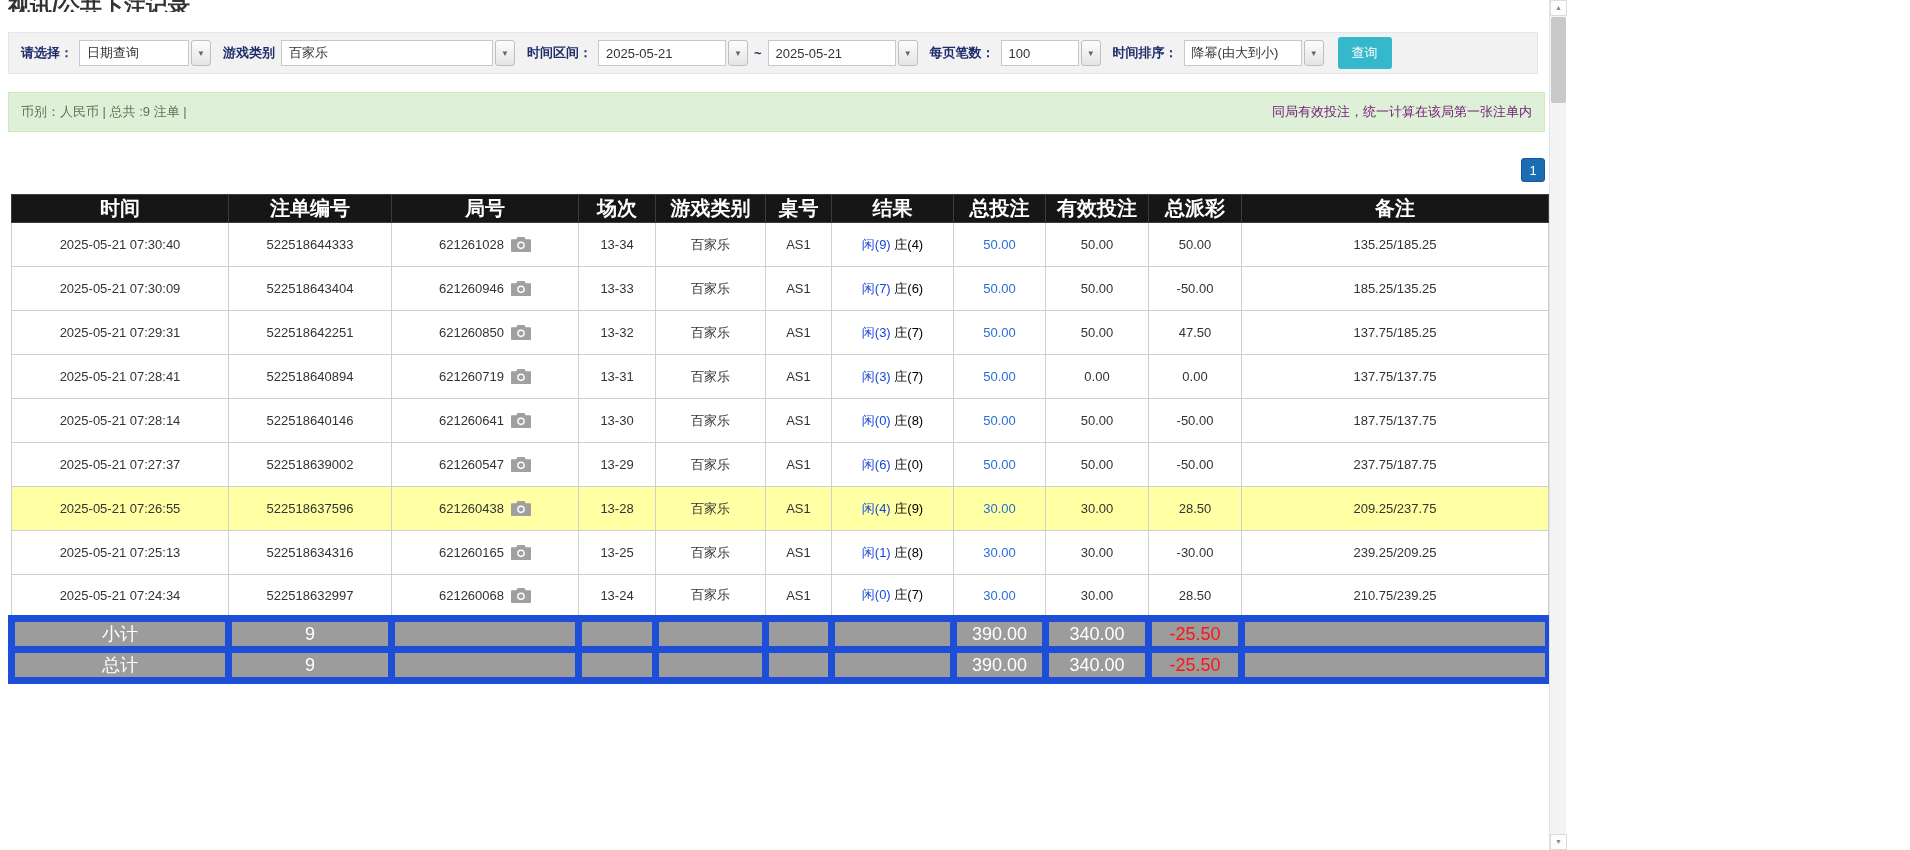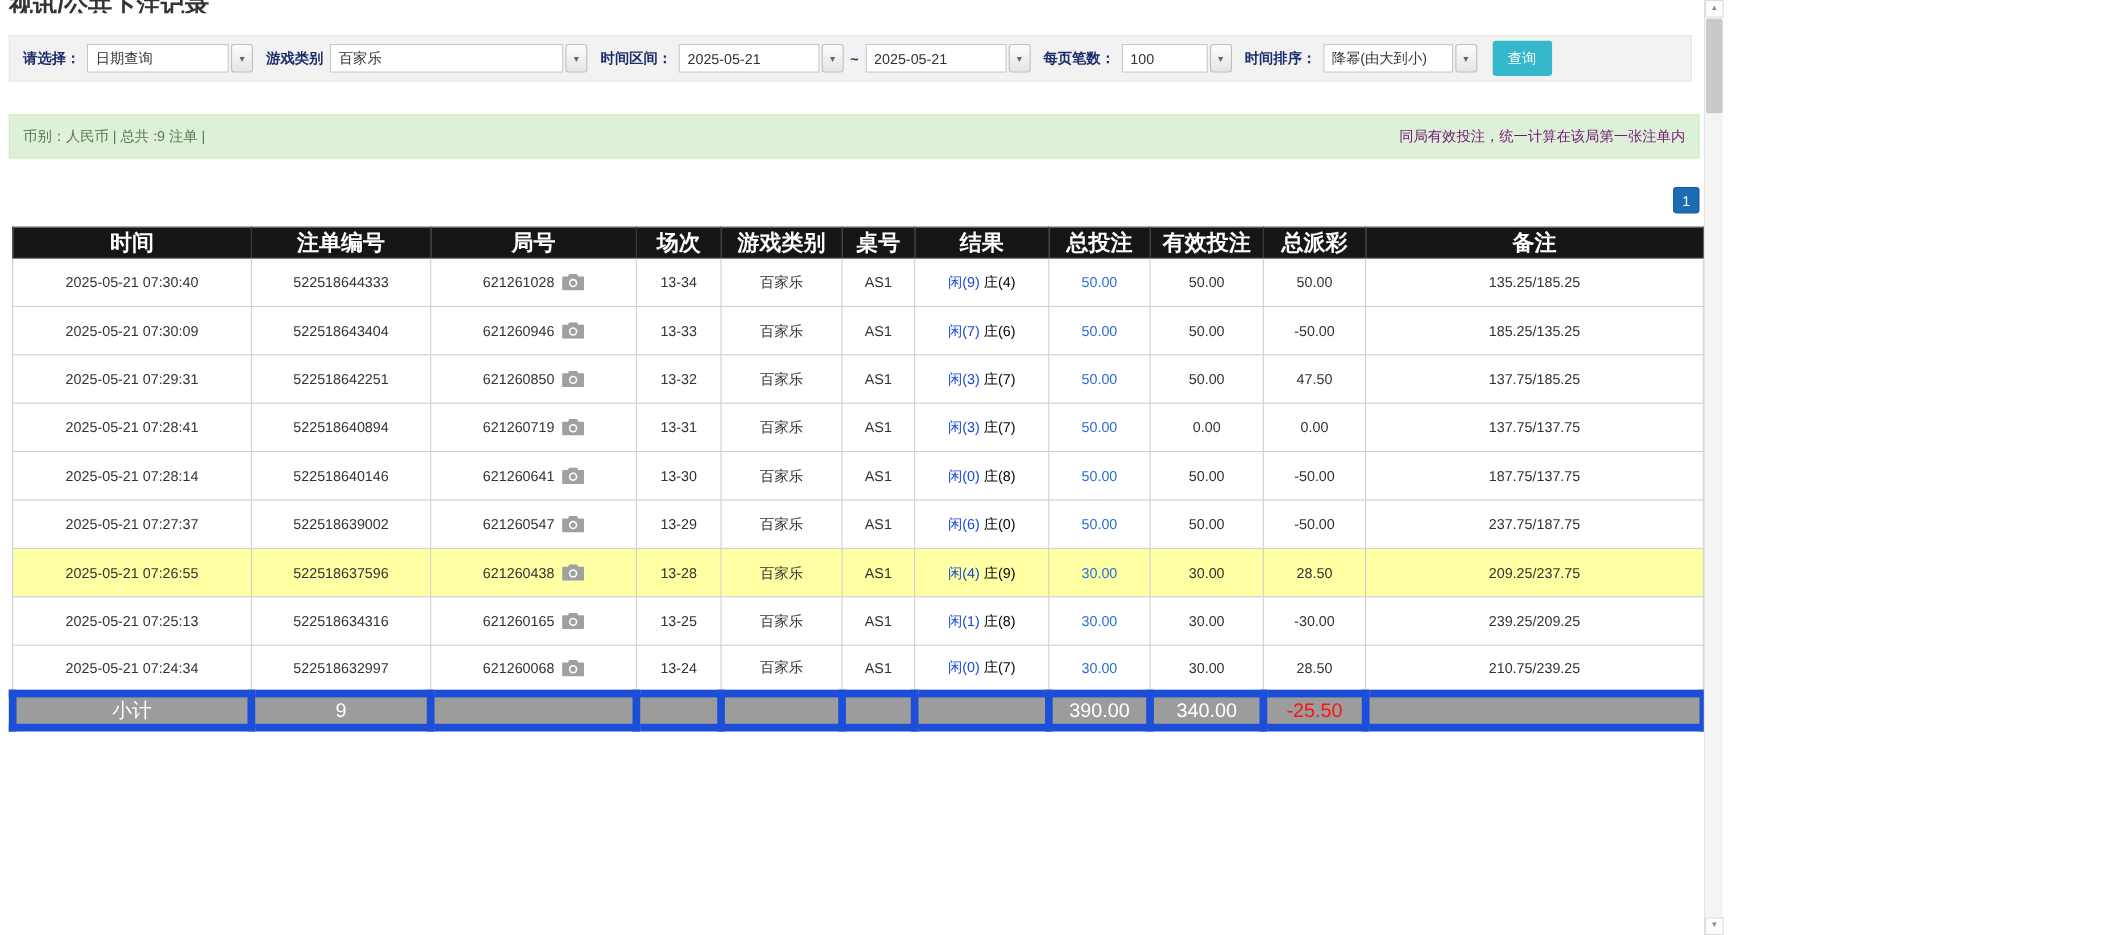--- a/index.html
+++ b/index.html
@@ -26,21 +26,21 @@
     font-family:"Liberation Sans","DejaVu Sans",sans-serif; }
   .trigger { width:20px; height:26px; margin-left:2px; border:1px solid #bfbfbf;
     border-radius:3px; background:linear-gradient(#fdfdfd,#e4e4e4);
     display:inline-flex; align-items:center; justify-content:center;
     font-size:8px; color:#666; cursor:pointer; }
   .tilde { color:#1d2d6b; font-weight:bold; margin:0 6px; font-size:13px; }
   .query-btn { margin-left:14px; background:#35b7cc; color:#fff; border:none;
     border-radius:3px; font-size:13px; padding:7px 14px; cursor:pointer; }
 
   
-  .summary { margin-top:30px; width:1537px; height:40px; background:#dff0d8;
+  .summary { margin-top:18px; width:1537px; height:40px; background:#dff0d8;
     border:1px solid #d2e8c2; display:flex; align-items:center;
     justify-content:space-between; padding:0 12px; }
   .summary .left { color:#56794f; font-size:13px; }
   .summary .right { color:#701a75; font-size:13px; }
 
   
   .pager { margin-top:26px; width:1537px; text-align:right; }
   .page-btn { display:inline-block; width:24px; height:24px; line-height:24px;
     text-align:center; background:#1c6cb4; color:#fff; font-size:13px;
     border-radius:3px; border:1px solid #15589a; cursor:pointer; }
@@ -80,21 +80,21 @@
 
 <div class="content">
 
   <div class="title-clip">
     <span>视讯/公共下注记录</span>
   </div>
 
   <div class="filterbar">
     <span class="flabel first">请选择：</span>
     <span class="combo">
-      <input style="width: 129px;" readonly="" value="日期查询">
+      <input style="width: 110px;" readonly="" value="日期查询">
       <span class="trigger">▼</span>
     </span>
 
     <span class="flabel">游戏类别</span>
     <span class="combo">
       <input style="width: 212px;" readonly="" value="百家乐">
       <span class="trigger">▼</span>
     </span>
 
     <span class="flabel">时间区间：</span>
@@ -368,20 +368,33 @@
         <td></td>
         <td></td>
         <td></td>
         <td></td>
         <td></td>
         <td>390.00</td>
         <td>340.00</td>
         <td class="neg">-25.50</td>
         <td></td>
       </tr>
+      <tr>
+        <td>总计</td>
+        <td>9</td>
+        <td></td>
+        <td></td>
+        <td></td>
+        <td></td>
+        <td></td>
+        <td>390.00</td>
+        <td>340.00</td>
+        <td class="neg">-25.50</td>
+        <td></td>
+      </tr>
     </tfoot>
   </table>
 </div>
 
 <div class="scrollbar">
   <div class="sb-arrow sb-up">▲</div>
   <div class="sb-thumb"></div>
   <div class="sb-arrow sb-down">▼</div>
 </div>
 

